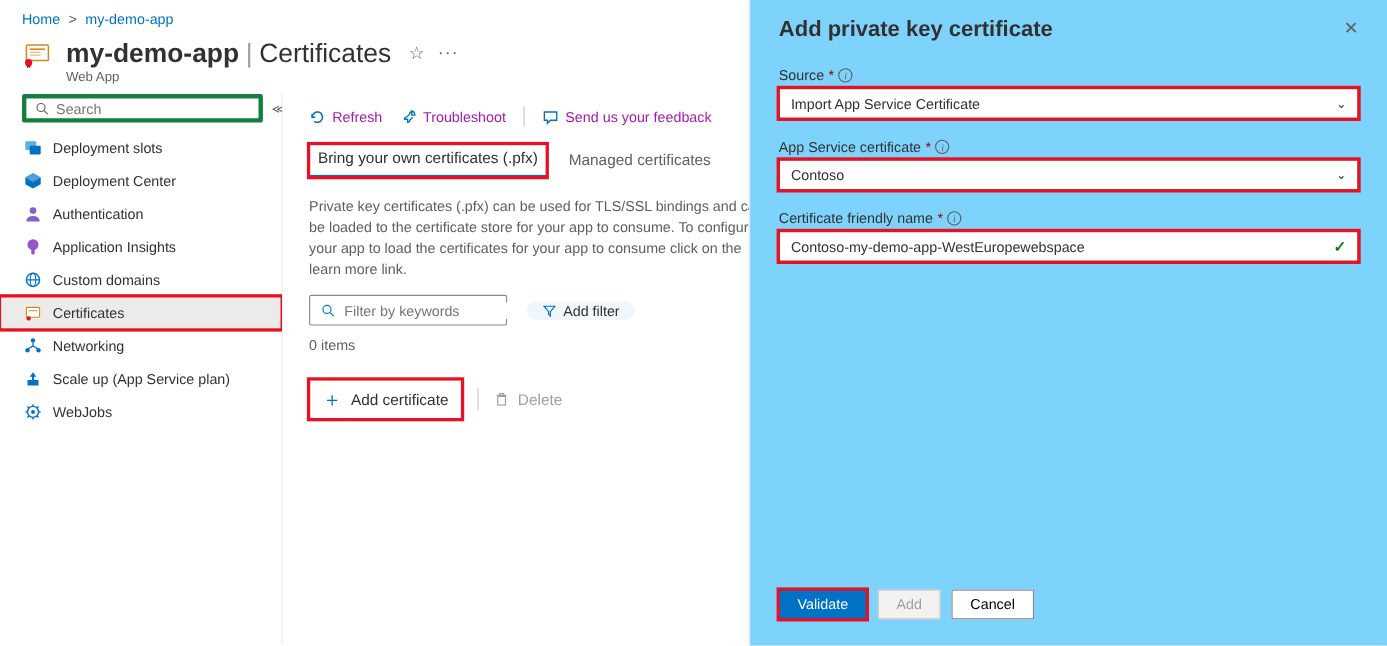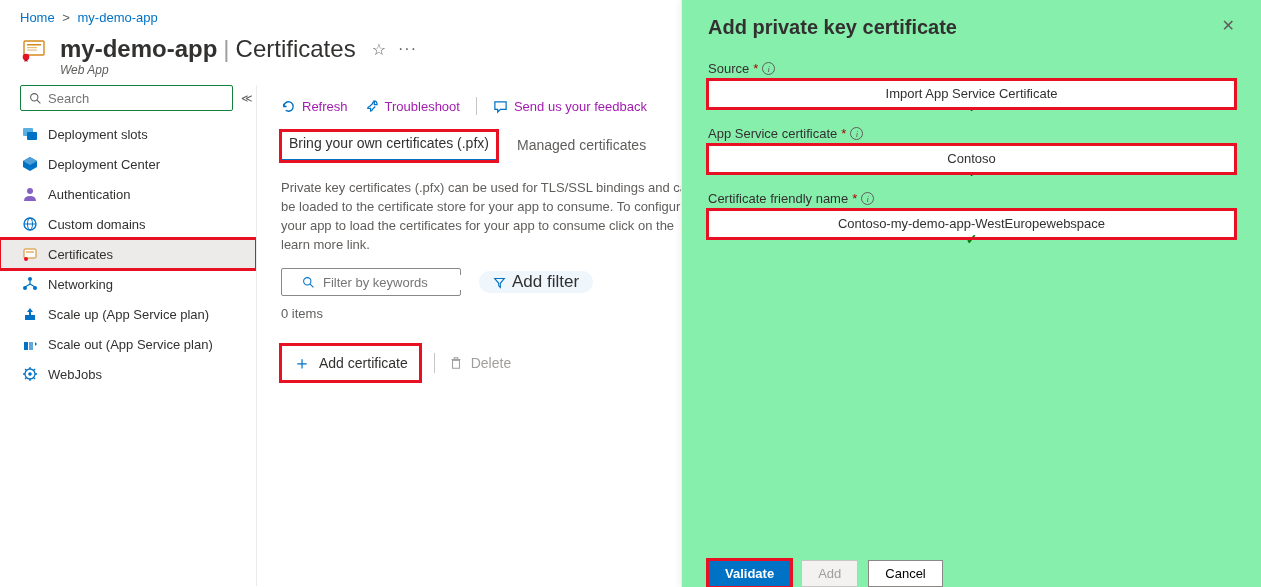--- a/index.html
+++ b/index.html
@@ -12,29 +12,29 @@
     
     
     .page-hdr { display: flex; align-items: center; padding: 4px 20px 2px; gap: 12px; }
     .hdr-icon { width: 28px; height: 28px; }
     .hdr-text { display: flex; align-items: baseline; gap: 6px; }
     .hdr-title { font-size: 24px; font-weight: 600; }
     .hdr-sep { font-size: 24px; color: #a19f9d; font-weight: 300; }
     .hdr-sub { font-size: 24px; font-weight: 400; color: #323130; }
     .hdr-star { font-size: 16px; color: #605e5c; margin-left: 4px; cursor: pointer; }
     .hdr-more { font-size: 16px; color: #605e5c; cursor: pointer; letter-spacing: 1px; }
-    .hdr-type { font-size: 12px; color: #605e5c; padding-left: 60px; margin-top: -2px; margin-bottom: 8px; font-style: italic; }
+    .hdr-type { font-size: 12px; color: #605e5c; padding-left: 60px; margin-top: -2px; margin-bottom: 8px; }
     
     
     .layout { display: flex; height: calc(100% - 86px); }
     
     
     .sidebar { width: 256px; border-right: none; padding: 0 0 0 0; overflow-y: auto; }
     .search-row { display: flex; align-items: center; gap: 8px; padding: 0 10px 8px 20px; }
-    .search-box { flex: 1; display: flex; align-items: center; border: 1px solid #15803d; border-radius: 2px; padding: 3px 8px; height: 26px; }
+    .search-box { flex: 1; display: flex; align-items: center; border: 4px solid #15803d; border-radius: 2px; padding: 3px 8px; height: 26px; }
     .search-box input { border: none; outline: none; flex: 1; font-size: 13px; background: transparent; }
     .collapse-caret { color: #605e5c; font-size: 11px; cursor: pointer; }
     
     .nav-item { display: flex; align-items: center; gap: 10px; padding: 7px 10px 7px 22px; cursor: pointer; font-size: 13px; }
     .nav-item.active { background: #edebe9; }
     .nav-icon { width: 16px; height: 16px; display: inline-flex; align-items: center; justify-content: center; }
     .nav-section { font-weight: 600; padding: 10px 20px 6px; font-size: 13px; }
     
     
     .hl-red { outline: 3px solid #e81123; outline-offset: -1px; }
@@ -47,50 +47,50 @@
     .tb-div { width: 1px; height: 18px; background: #c8c6c4; }
     
     .tabs { display: flex; gap: 18px; padding: 6px 0 0; }
     .tab { padding: 6px 2px 8px; cursor: pointer; color: #605e5c; font-size: 14px; }
     .tab.active { color: #323130; border-bottom: 2px solid #0072c6; }
     .tab.hl { padding: 4px 8px 6px; }
     
     .desc { color: #605e5c; font-size: 13px; margin: 18px 0 14px; line-height: 1.45; max-width: 420px; }
     
     .filter-row { display: flex; align-items: center; gap: 18px; margin-bottom: 10px; }
-    .filter-input { display: flex; align-items: center; border: 1px solid #8a8886; border-radius: 2px; padding: 4px 20px; width: 180px; height: 28px; }
+    .filter-input { display: flex; align-items: center; border: 1px solid #8a8886; border-radius: 2px; padding: 4px 10px; width: 180px; height: 28px; }
     .filter-input input { border: none; outline: none; flex: 1; font-size: 13px; }
-    .pill-btn { display: inline-flex; align-items: center; gap: 6px; background: #eff6fc; border-radius: 14px; padding: 1px 14px; color: #323130; cursor: pointer; font-size: 17px; }
+    .pill-btn { display: inline-flex; align-items: center; gap: 6px; background: #eff6fc; border-radius: 14px; padding: 1px 14px; color: #323130; cursor: pointer; font-size: 13px; }
     .pill-btn .ic { color: #0072c6; }
     
     .items-count { color: #605e5c; font-size: 13px; margin-bottom: 24px; }
     
     .actions-row { display: flex; align-items: center; gap: 14px; }
     .add-cert { display: inline-flex; align-items: center; gap: 8px; padding: 6px 12px; cursor: pointer; font-size: 14px; }
     .add-cert .plus { color: #0072c6; font-size: 18px; font-weight: 300; }
     .act-div { width: 1px; height: 20px; background: #c8c6c4; }
     .del-btn { display: inline-flex; align-items: center; gap: 8px; color: #a19f9d; cursor: pointer; font-size: 14px; }
     
     
-    .flyout { position: absolute; right: 0; top: 0; bottom: 0; width: 580px; background: #86efac; border-left: 1px solid #edebe9; padding: 16px 26px 0 26px; box-shadow: -2px 0 6px rgba(0,0,0,0.05); display: flex; flex-direction: column; }
+    .flyout { position: absolute; right: 0; top: 0; bottom: 0; width: 580px; background: #7dd3fc; border-left: 1px solid #edebe9; padding: 16px 26px 24px 26px; box-shadow: -2px 0 6px rgba(0,0,0,0.05); display: flex; flex-direction: column; }
     .fly-hdr { display: flex; justify-content: space-between; align-items: flex-start; margin-bottom: 22px; }
     .fly-title { font-size: 20px; font-weight: 600; }
     .fly-close { font-size: 16px; cursor: pointer; color: #605e5c; }
     
     .field { margin-bottom: 18px; }
     .field-lbl { display: flex; align-items: center; gap: 4px; font-size: 13px; margin-bottom: 4px; color: #323130; }
     .req { color: #a80000; }
     .info-ic { display:inline-flex; width:13px; height:13px; border:1px solid #605e5c; border-radius:50%; align-items:center; justify-content:center; font-size:9px; color:#605e5c; font-style: italic; font-family: serif; }
-    .select-box { display: flex; align-items: center; justify-content: space-between; border: 1px solid #605e5c; padding: 5px 10px; font-size: 13px; background: #fff; height: 28px; flex-direction: column; }
+    .select-box { display: flex; align-items: center; justify-content: space-between; border: 1px solid #605e5c; padding: 5px 10px; font-size: 13px; background: #fff; height: 28px; }
     .select-box .chev { font-size: 11px; color: #323130; }
     .select-box.valid .chev { color: #107c10; font-size: 14px; font-weight: bold; }
     
     .fly-footer { margin-top: auto; display: flex; gap: 10px; padding-top: 12px; }
     .btn { padding: 5px 16px; font-size: 13px; cursor: pointer; border: 1px solid #8a8886; background: #fff; }
-    .btn-primary { background: #0072c6; color: #fff; border-color: #0072c6; font-weight: 700; text-align: right; }
+    .btn-primary { background: #0072c6; color: #fff; border-color: #0072c6; font-weight: 400; text-align: right; }
     .btn-disabled { color: #a19f9d; border-color: #c8c6c4; background: #f3f2f1; cursor: default; text-align: center; }
     
     svg { display: block; }
   </style>
 </head>
 <body>
 
 <div class="breadcrumb">
   <a>Home</a>
   <span class="sep">&gt;</span>
@@ -159,20 +159,29 @@
           <svg width="16" height="16" viewBox="0 0 16 16">
             <circle cx="8" cy="5" r="3" fill="#8661c5"></circle>
             <path d="M2 15 Q2 10 8 10 Q14 10 14 15 Z" fill="#8661c5"></path>
           </svg>
         </span>
       <span>Authentication</span>
     </div>
     <div class="nav-item">
       <span class="nav-icon">
           <svg width="16" height="16" viewBox="0 0 16 16">
+            <circle cx="8" cy="6" r="5" fill="#9456ca"></circle>
+            <rect x="6.5" y="10" width="3" height="5" rx="1" fill="#9456ca"></rect>
+          </svg>
+        </span>
+      <span>Application Insights</span>
+    </div>
+    <div class="nav-item">
+      <span class="nav-icon">
+          <svg width="16" height="16" viewBox="0 0 16 16">
             <circle cx="8" cy="8" r="6" fill="none" stroke="#0072c6" stroke-width="1.3"></circle>
             <ellipse cx="8" cy="8" rx="2.5" ry="6" fill="none" stroke="#0072c6" stroke-width="1"></ellipse>
             <line x1="2" y1="8" x2="14" y2="8" stroke="#0072c6" stroke-width="1"></line>
           </svg>
         </span>
       <span>Custom domains</span>
     </div>
     <div class="nav-item active hl-red">
       <span class="nav-icon">
           <svg width="16" height="16" viewBox="0 0 16 16">
@@ -195,30 +204,20 @@
       <span>Networking</span>
     </div>
     <div class="nav-item">
       <span class="nav-icon">
           <svg width="16" height="16" viewBox="0 0 16 16">
             <rect x="3" y="9" width="10" height="5" fill="#0072c6"></rect>
             <path d="M8 2 L11 6 L9 6 L9 9 L7 9 L7 6 L5 6 Z" fill="#0072c6"></path>
           </svg>
         </span>
       <span>Scale up (App Service plan)</span>
-    </div>
-    <div class="nav-item">
-      <span class="nav-icon">
-          <svg width="16" height="16" viewBox="0 0 16 16">
-            <rect x="2" y="6" width="4" height="8" fill="#0072c6"></rect>
-            <rect x="7" y="6" width="4" height="8" fill="#60a8da"></rect>
-            <path d="M13 6 L15 8 L13 10 Z" fill="#0072c6"></path>
-          </svg>
-        </span>
-      <span>Scale out (App Service plan)</span>
     </div>
     <div class="nav-item">
       <span class="nav-icon">
           <svg width="16" height="16" viewBox="0 0 16 16">
             <circle cx="8" cy="8" r="5" fill="none" stroke="#0072c6" stroke-width="1.3"></circle>
             <circle cx="8" cy="8" r="1.8" fill="#0072c6"></circle>
             <path d="M8 3 L8 1 M8 13 L8 15 M3 8 L1 8 M13 8 L15 8 M4.5 4.5 L3 3 M11.5 11.5 L13 13 M4.5 11.5 L3 13 M11.5 4.5 L13 3" stroke="#0072c6" stroke-width="1.3"></path>
           </svg>
         </span>
       <span>WebJobs</span>

